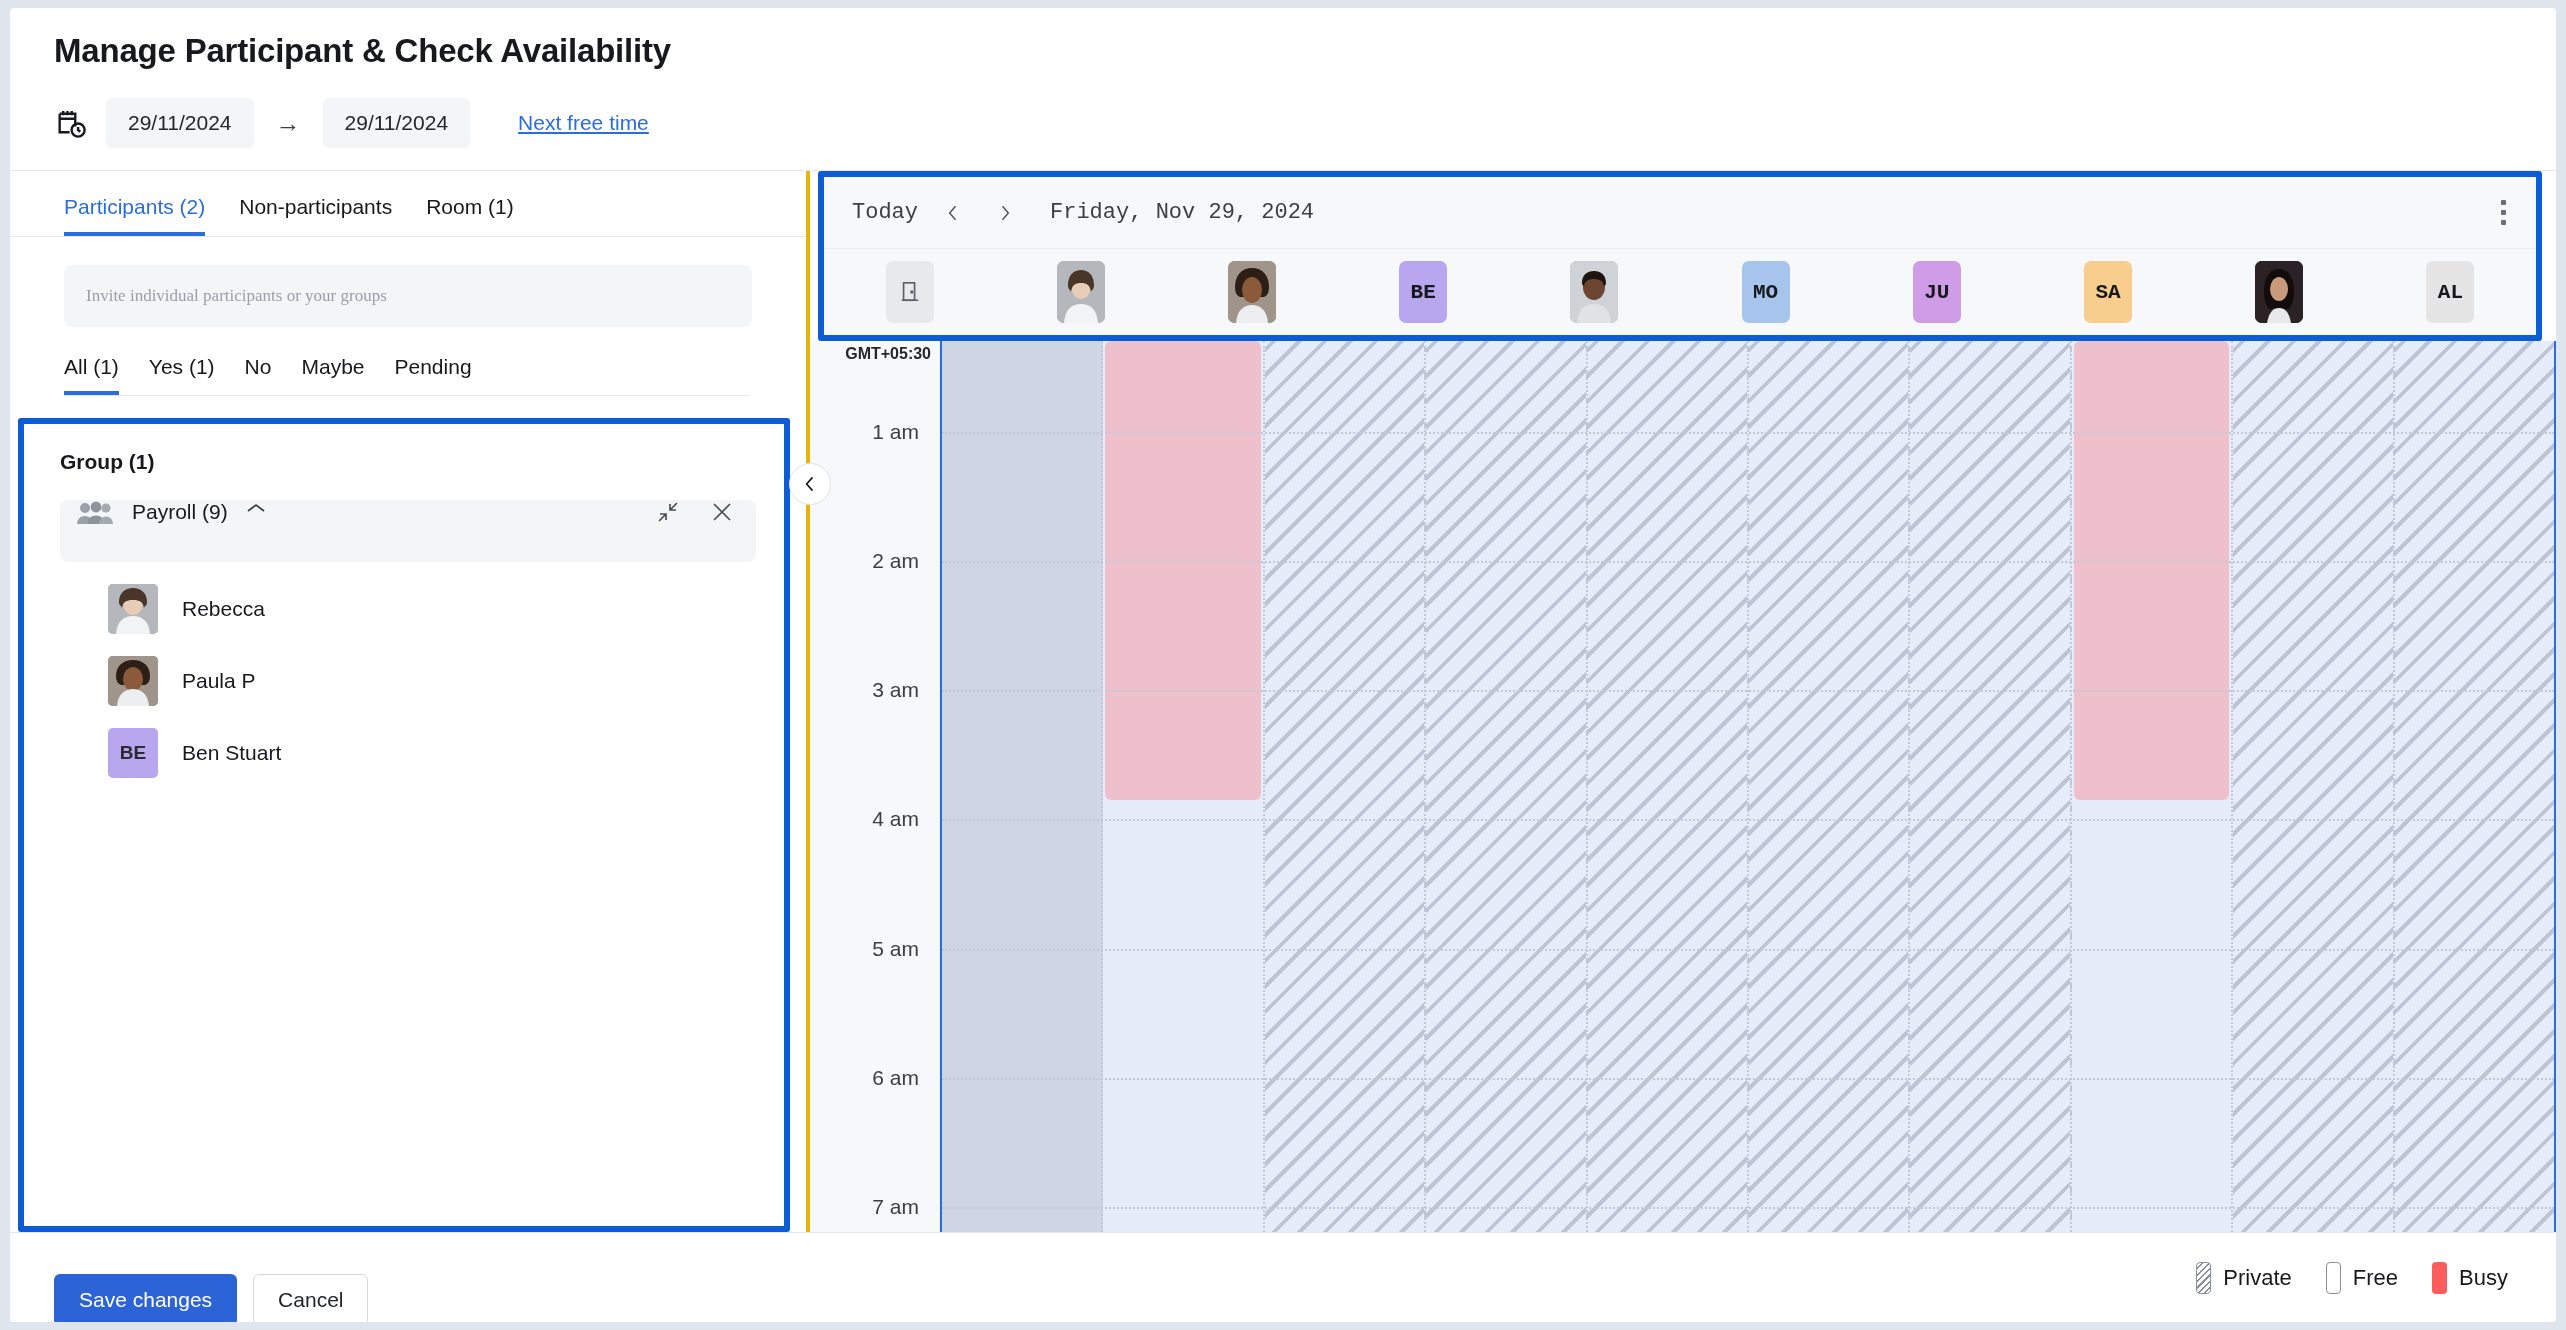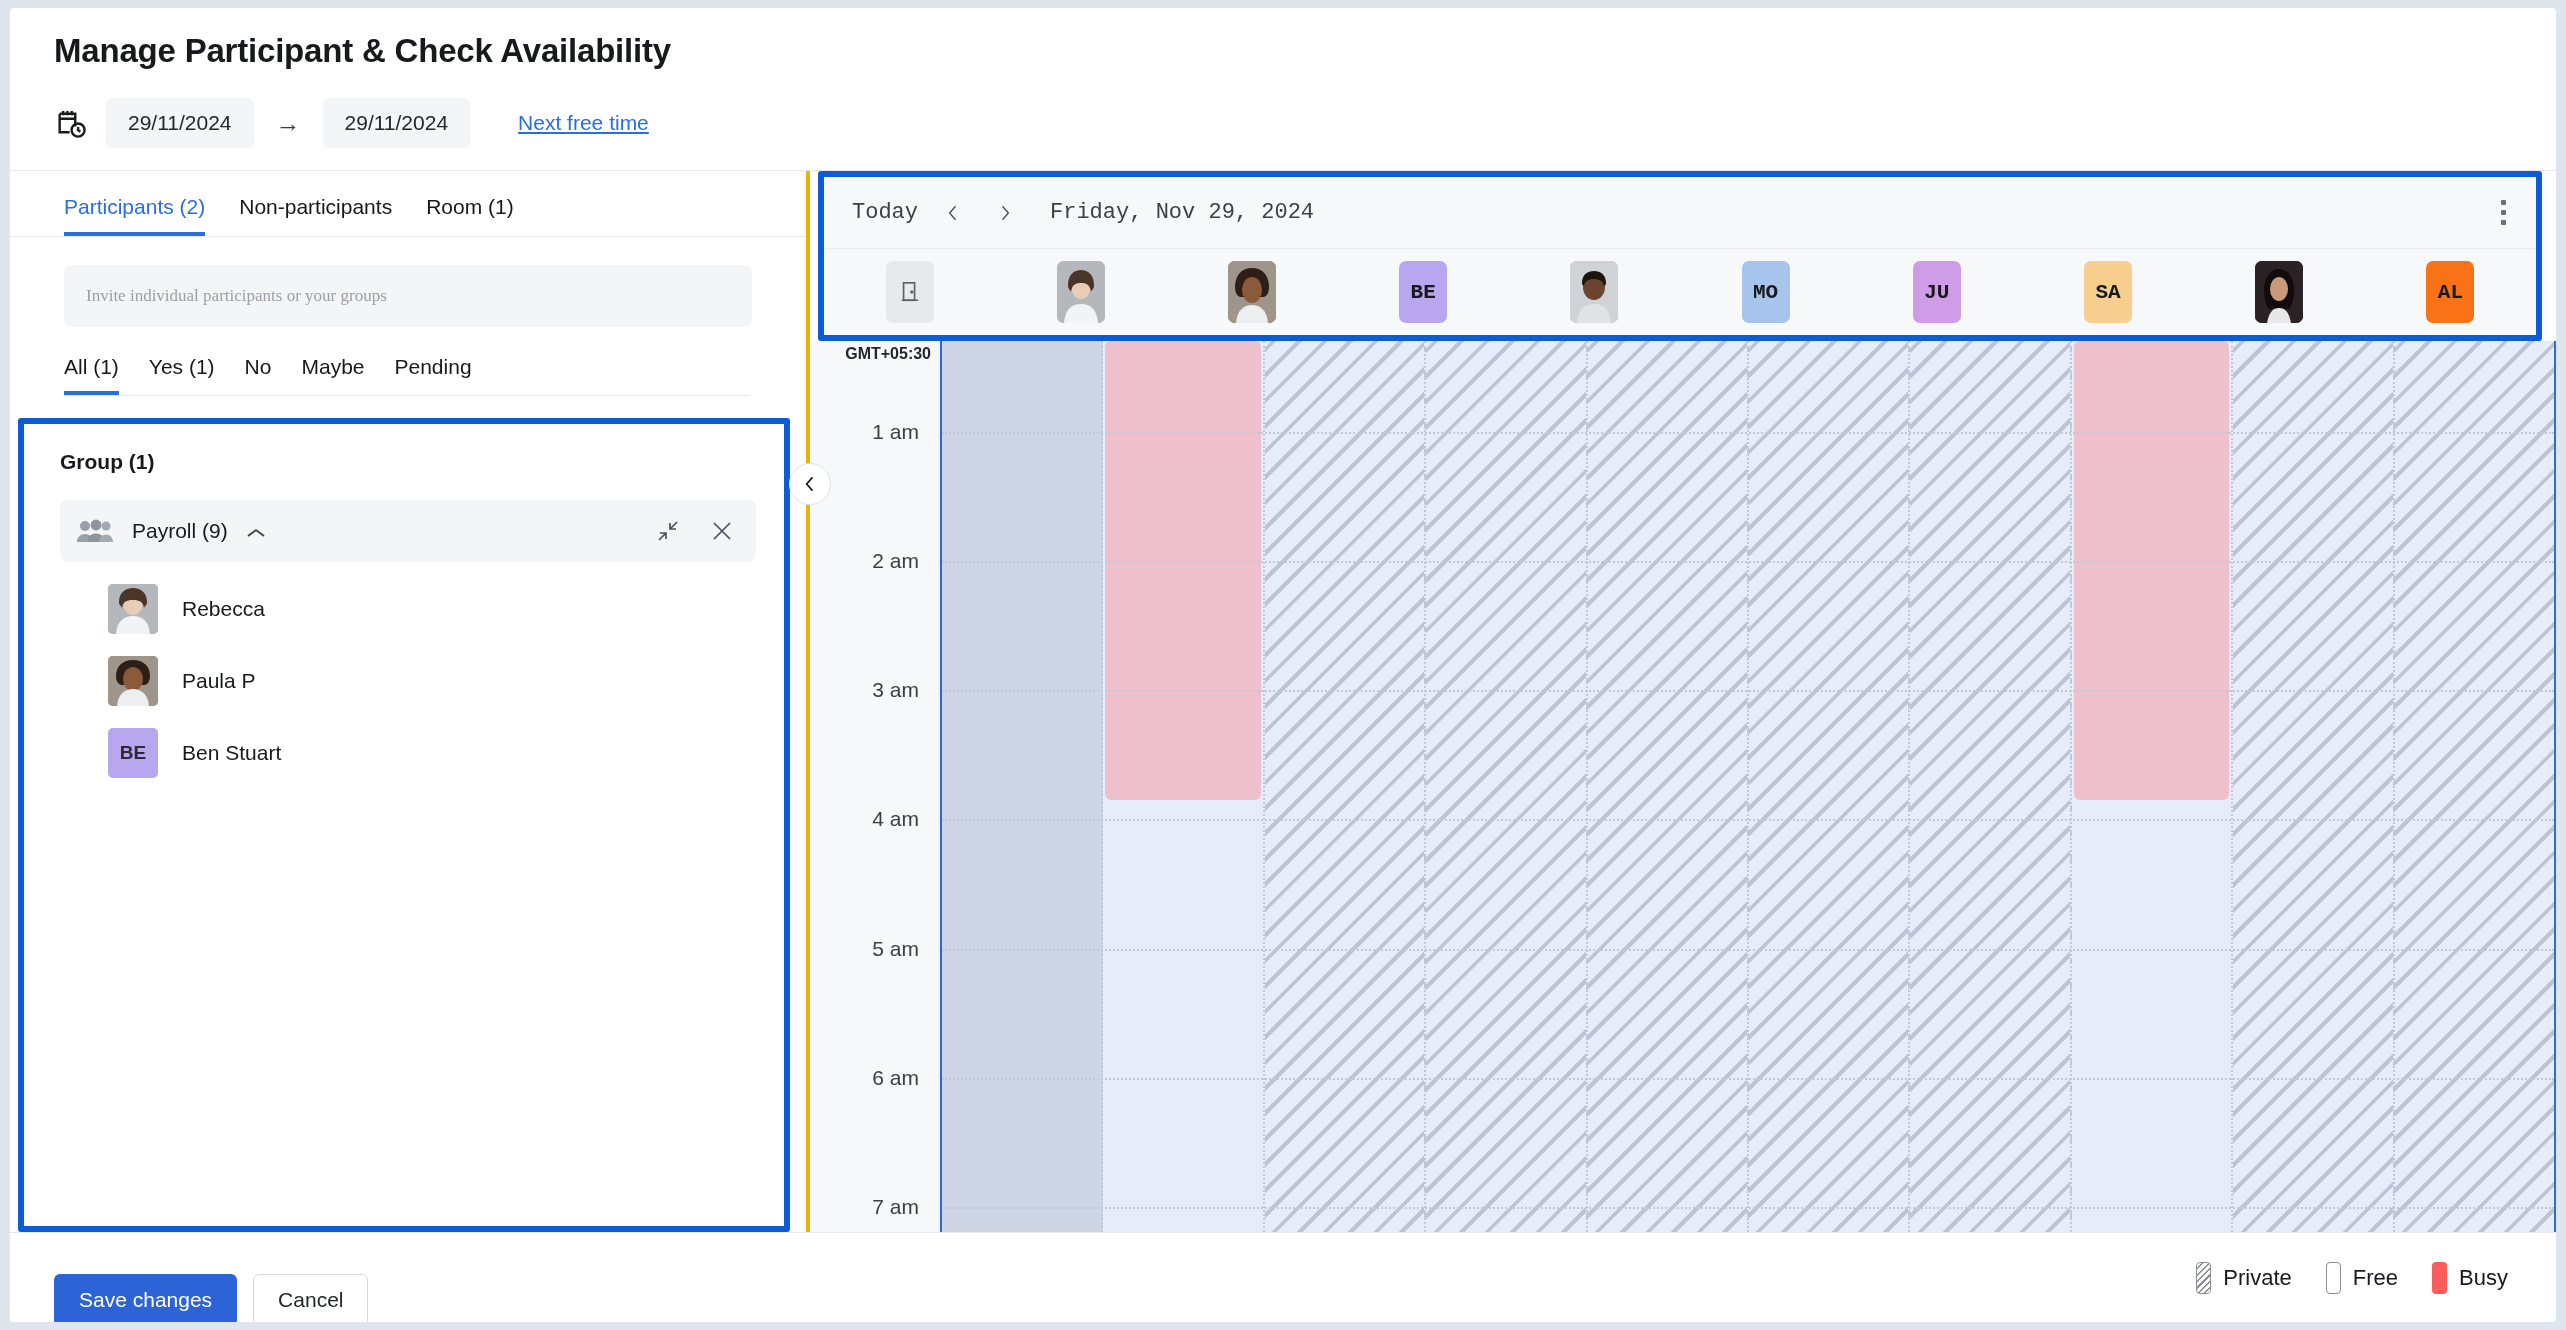--- a/index.html
+++ b/index.html
@@ -124,21 +124,21 @@
     background: #fff;
     position: relative;
   }
   .group-inner { padding: 26px 28px 0 36px; }
   .group-title { font-size: 21px; font-weight: bold; color: #17191c; }
   .group-chip {
     margin-top: 26px;
     background: #f4f5f7;
     border-radius: 8px;
     height: 62px;
-    display: flex; align-items: center;
+    display: flex; 
     padding: 0 22px 0 16px;
   }
   .group-people-icon { width: 38px; height: 26px; margin-right: 18px; flex: 0 0 auto; }
   .group-name { font-size: 21px; color: #17191c; }
   .chev-up { margin-left: 18px; width: 20px; height: 12px; }
   .chip-spacer { flex: 1 1 auto; }
   .chip-icon { width: 24px; height: 24px; margin-left: 30px; cursor: pointer; }
 
   .member {
     display: flex; align-items: center;
@@ -478,21 +478,21 @@
             <span class="avatar-cal" style="background:#2a2224">
               <svg viewBox="0 0 48 62" width="48" height="62">
                 <rect width="48" height="62" fill="#2a2224"></rect>
                 <path d="M9 30c0-14 6-22 15-22s15 8 15 22c0 10-3 16-5 18H14c-2-2-5-8-5-18z" fill="#120c0d"></path>
                 <ellipse cx="24" cy="28" rx="9" ry="12" fill="#c9997c"></ellipse>
                 <path d="M12 62c2-11 6-15 12-15s10 4 12 15z" fill="#e6e8ea"></path>
               </svg>
             </span>
           </div>
           <div class="avatar-cell">
-            <span class="avatar-cal" style="background:#f97316">AL</span>
+            <span class="avatar-cal" style="background:#e5e5e5">AL</span>
           </div>
         </div>
       </div>
 
       <div class="grid-area">
         <div class="tz-col">
           <span class="tz-label">GMT+05:30</span>
           <span class="hour-label" style="top:10.2%">1 am</span>
           <span class="hour-label" style="top:24.7%">2 am</span>
           <span class="hour-label" style="top:39.2%">3 am</span>

